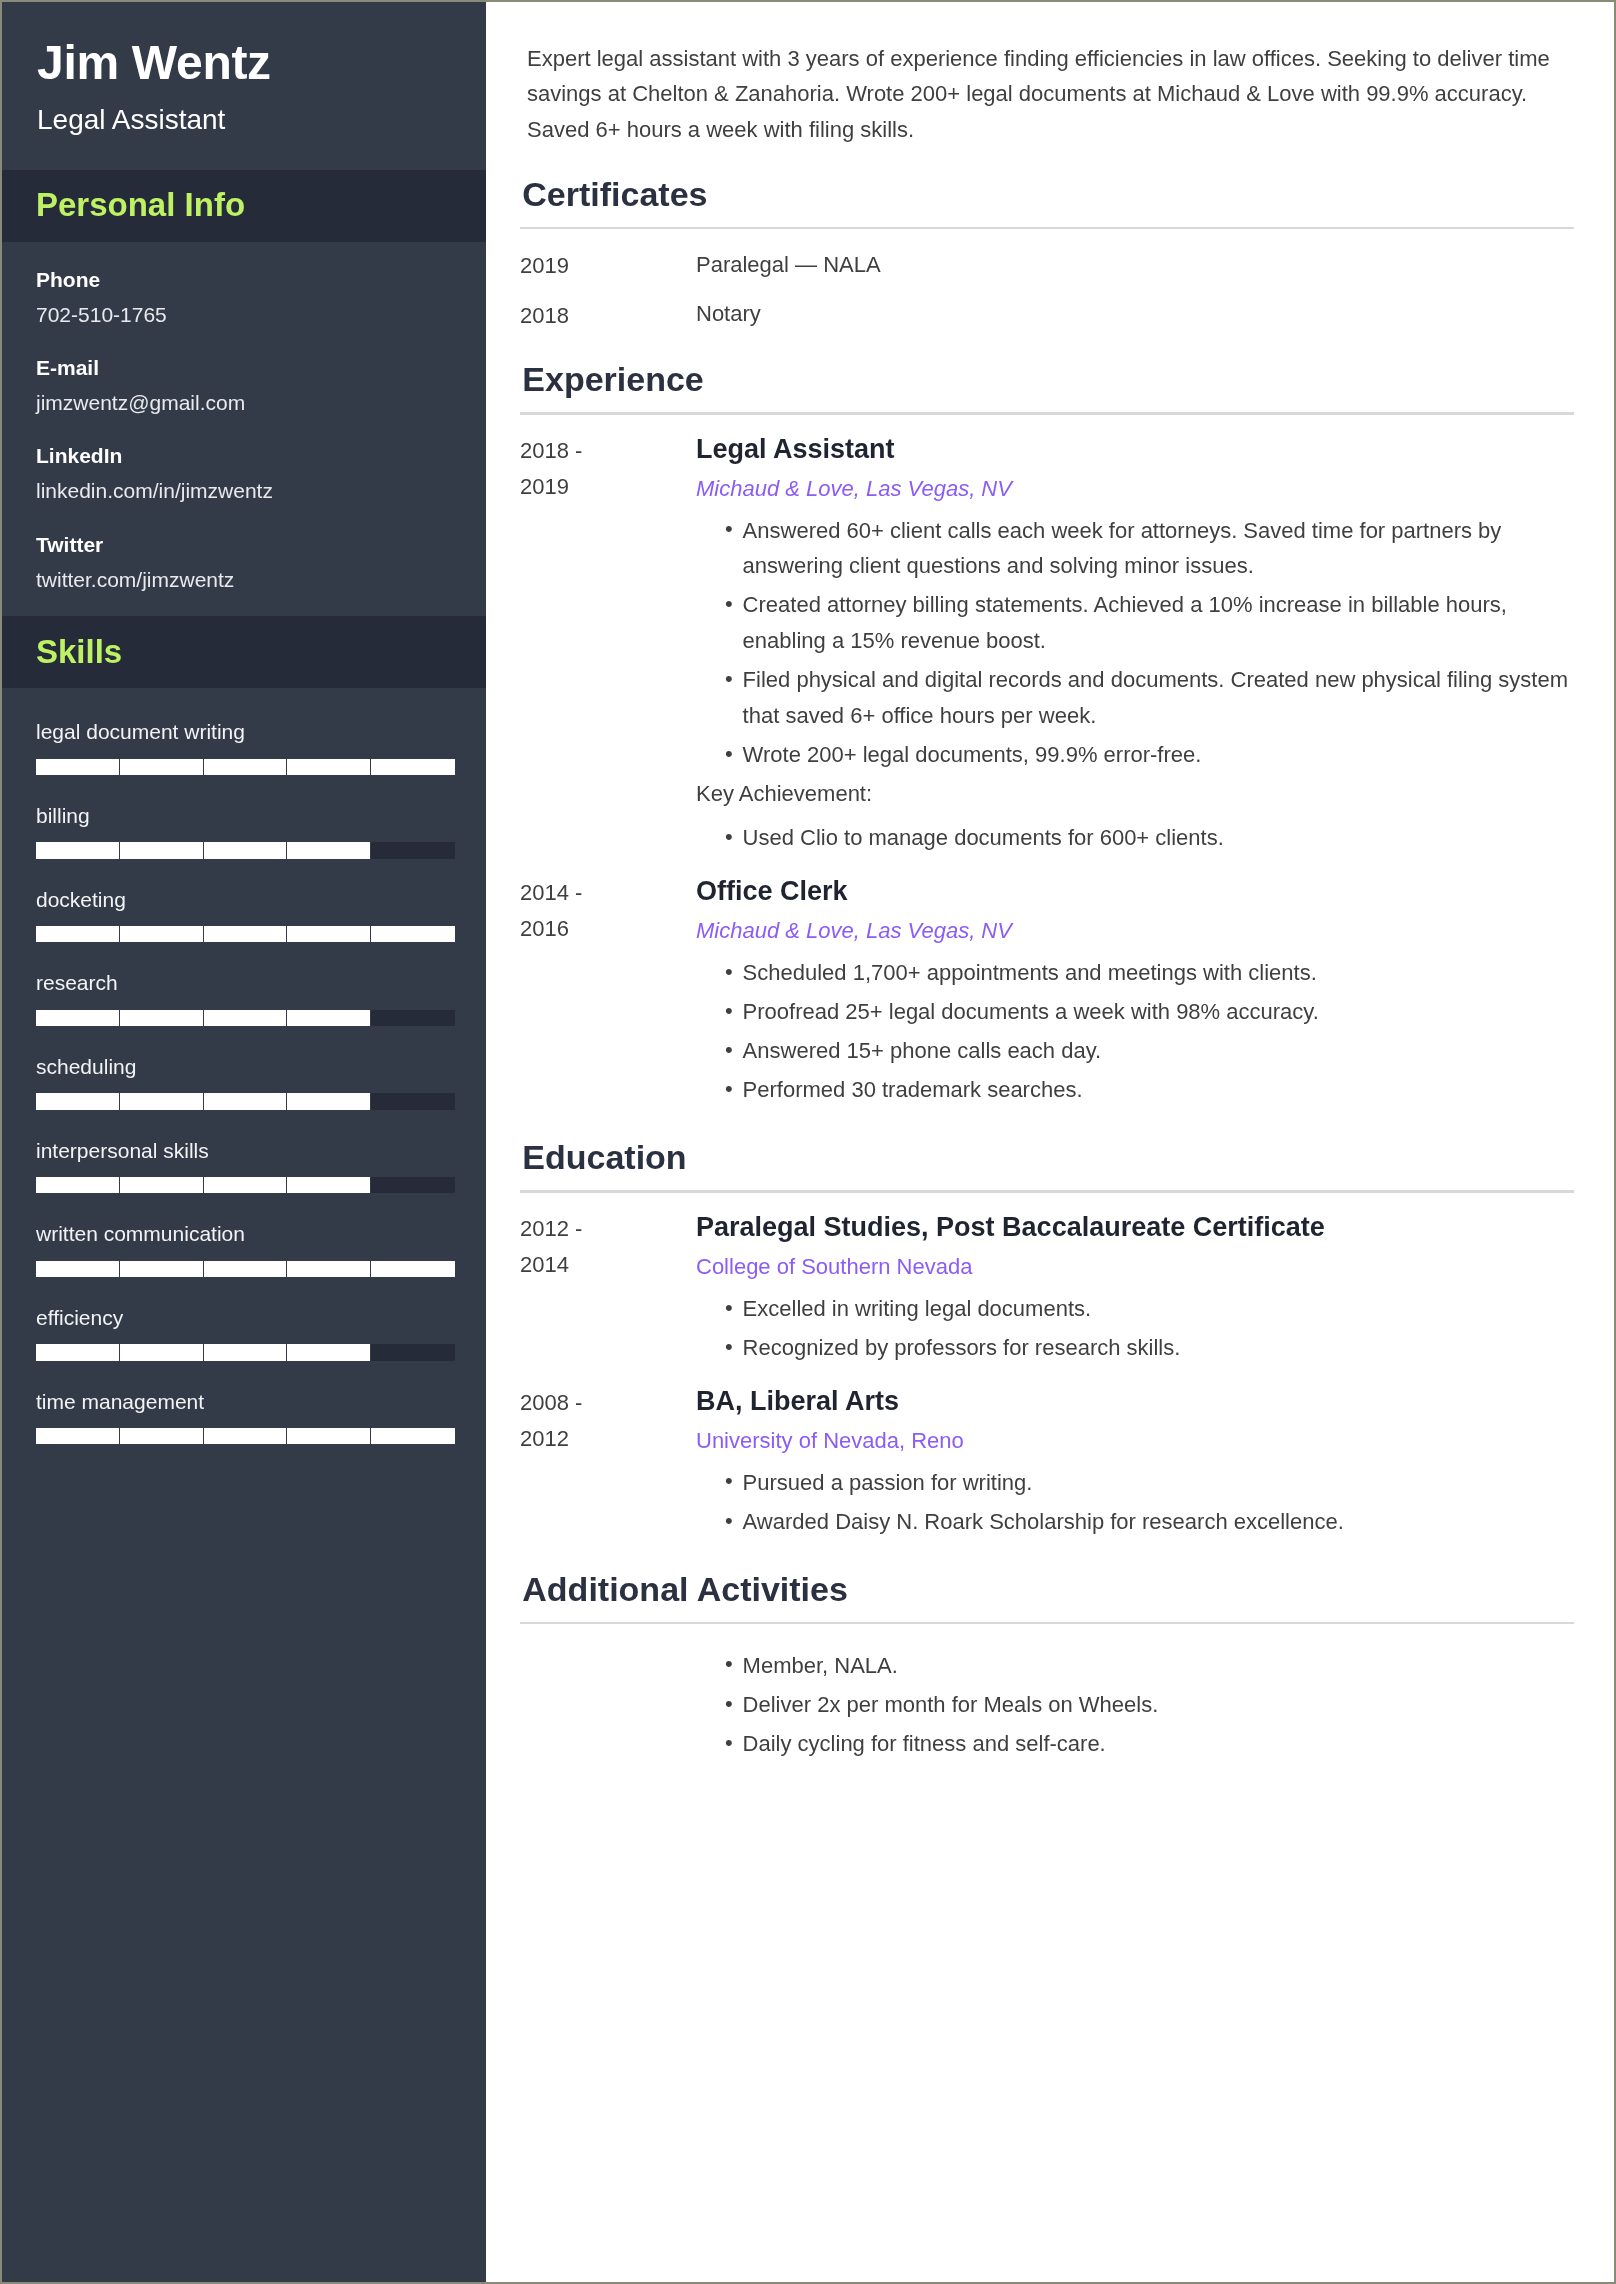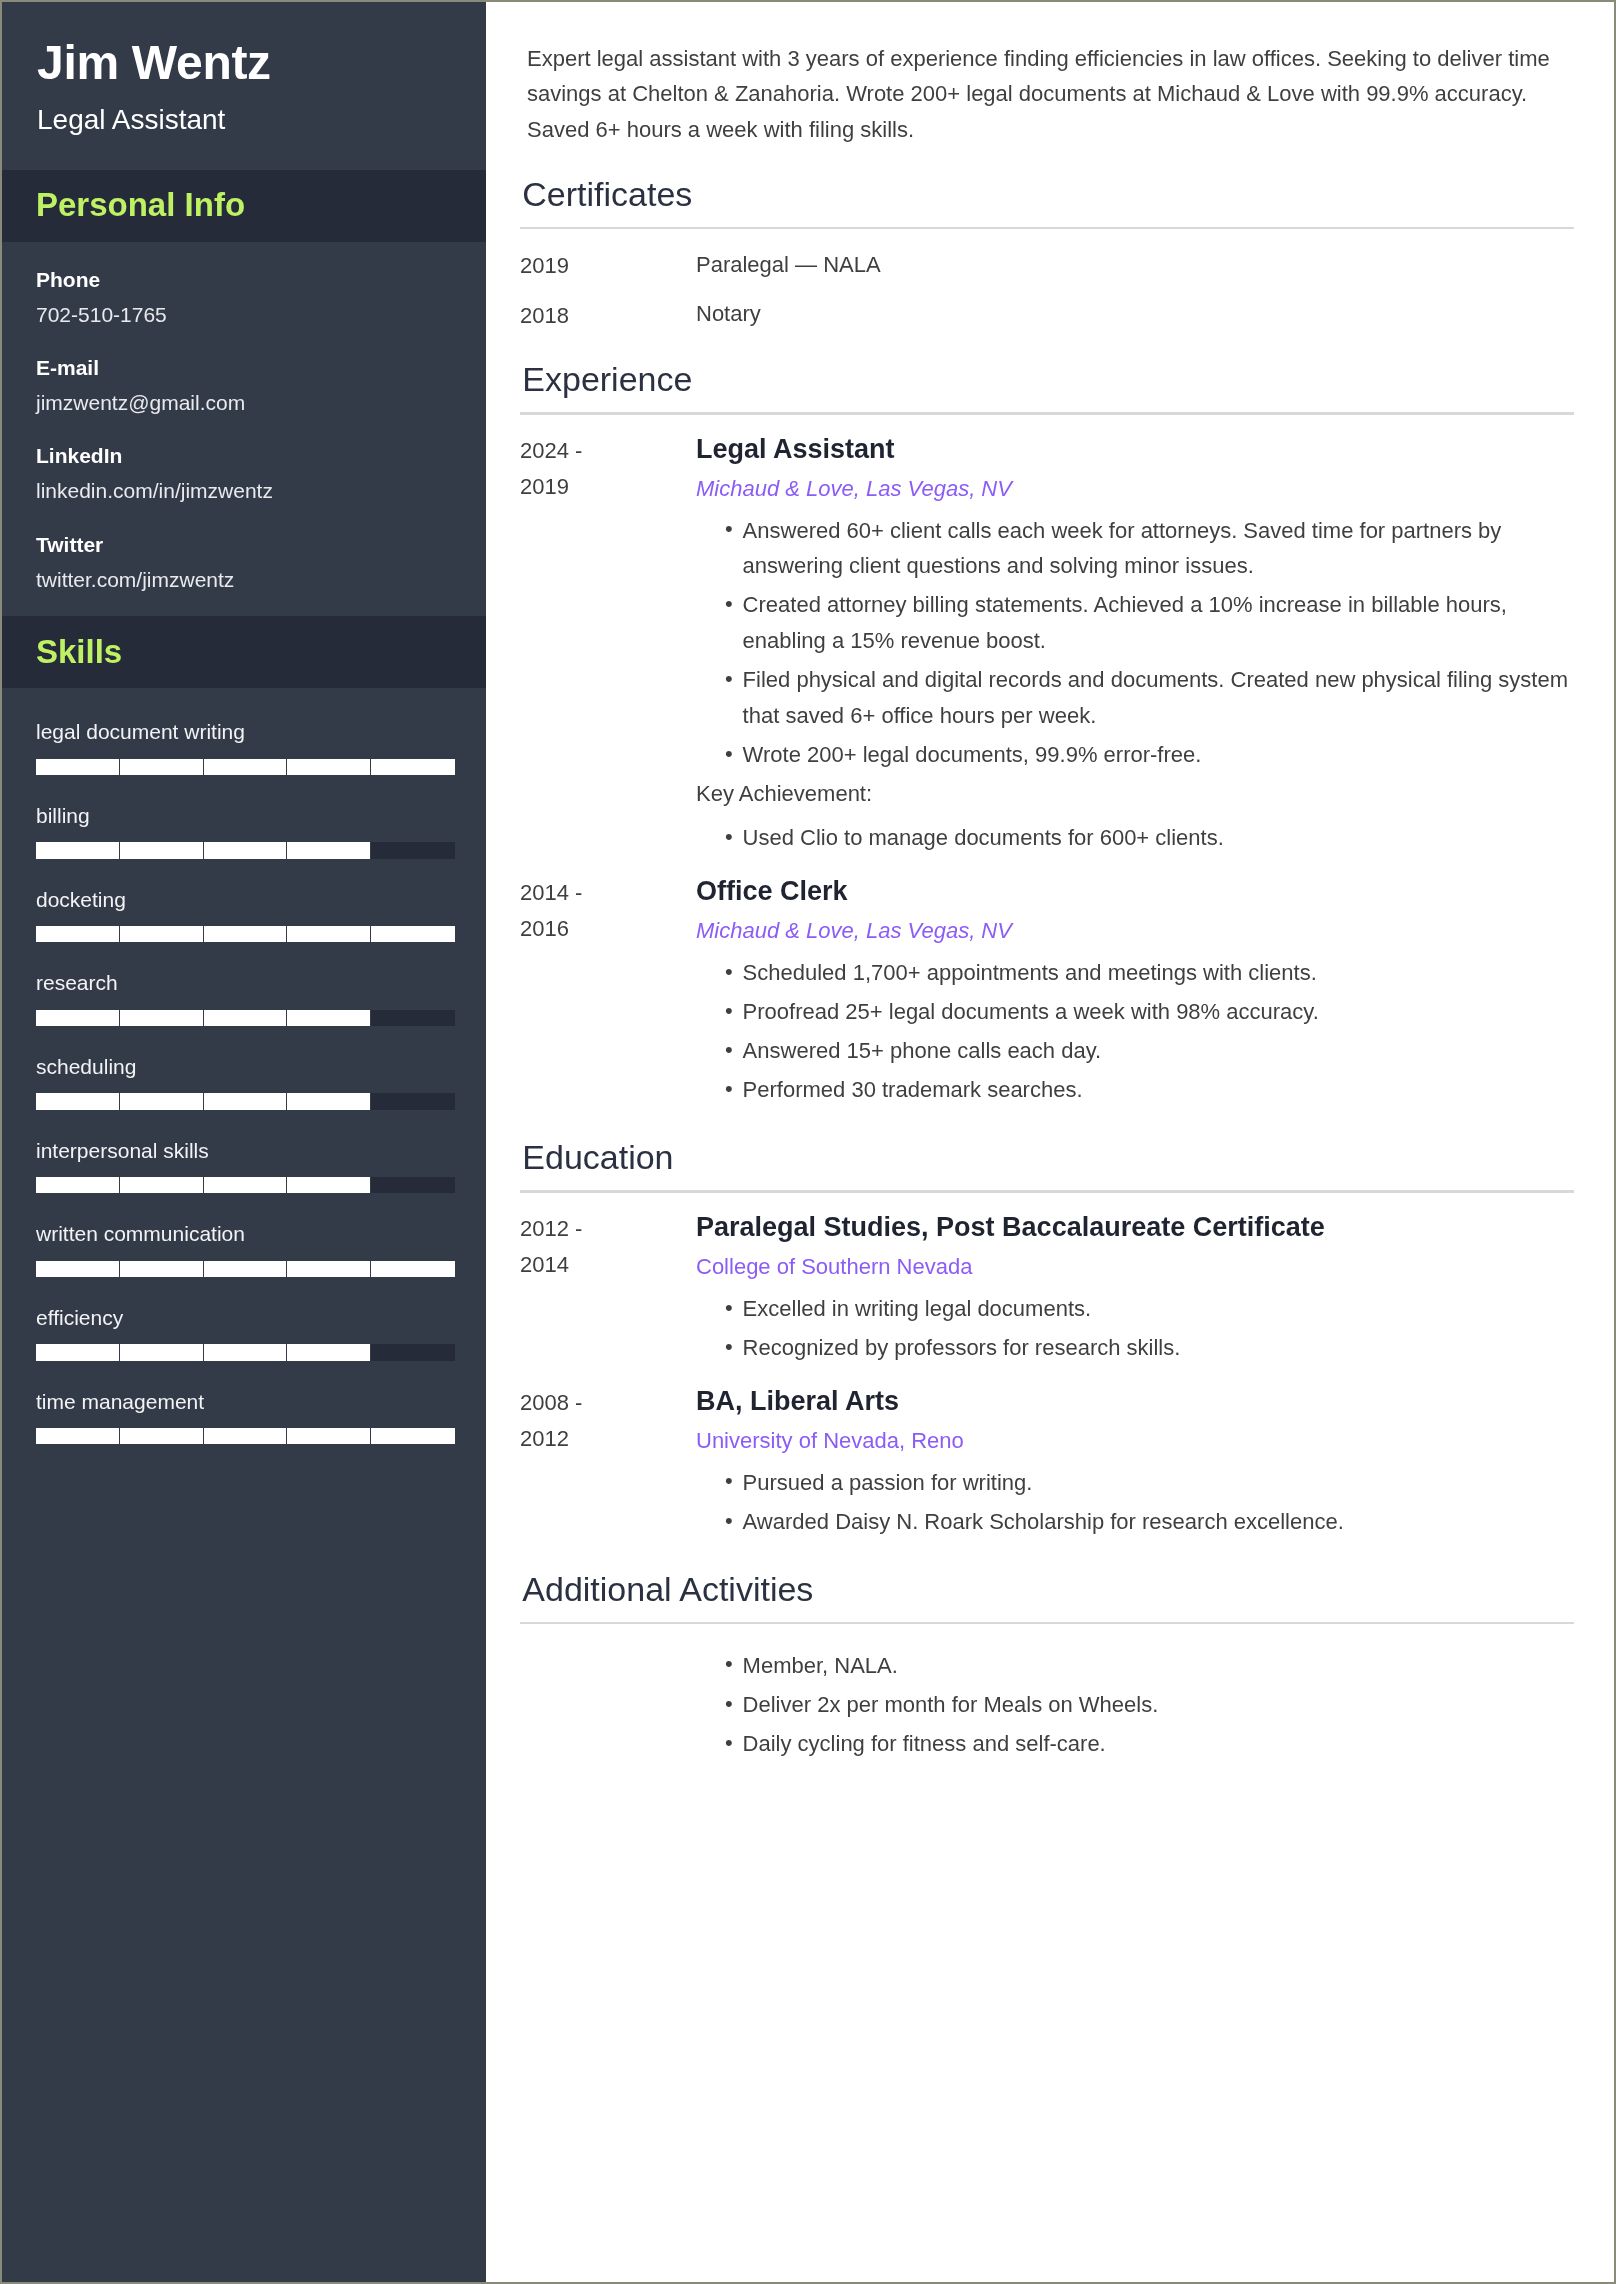--- a/index.html
+++ b/index.html
@@ -125,21 +125,21 @@
   .summary {
     font-size: 22px;
     line-height: 1.62;
     color: #3f3f3f;
     padding: 4.7px 7px 0 7px;
   }
 
   .sec { margin-top: 27px; }
   .sec-title {
     font-size: 34px;
-    font-weight: normal;
+    font-weight: bold;
     color: #2b3140;
     line-height: 1.15;
     padding-left: 2.3px;
   }
   .sec-rule {
     height: 2.3px;
     background: #d8d8d8;
     margin-top: 13px;
   }
 
@@ -396,21 +396,21 @@
             </div>
           </div>
         </div>
     </section>
 
     <section class="sec">
       <h2 class="sec-title">Experience</h2>
       <div class="sec-rule"></div>
       <div class="rows" id="exp-rows">
           <div class="row exp-entry">
-            <div class="row-date"><span>2024 -</span><span class="d2">2019</span></div>
+            <div class="row-date"><span>2018 -</span><span class="d2">2019</span></div>
             <div class="row-main">
               <div class="job-title">Legal Assistant</div>
               <div class="job-meta">Michaud &amp; Love, Las Vegas, NV</div>
               <ul class="bullets">
                 <li>Answered 60+ client calls each week for attorneys. Saved time for partners by answering client questions and solving minor issues.</li>
                 <li>Created attorney billing statements. Achieved a 10% increase in billable hours, enabling a 15% revenue boost.</li>
                 <li>Filed physical and digital records and documents. Created new physical filing system that saved 6+ office hours per week.</li>
                 <li>Wrote 200+ legal documents, 99.9% error-free.</li>
               </ul>
               <div class="key-ach">Key Achievement:</div>

